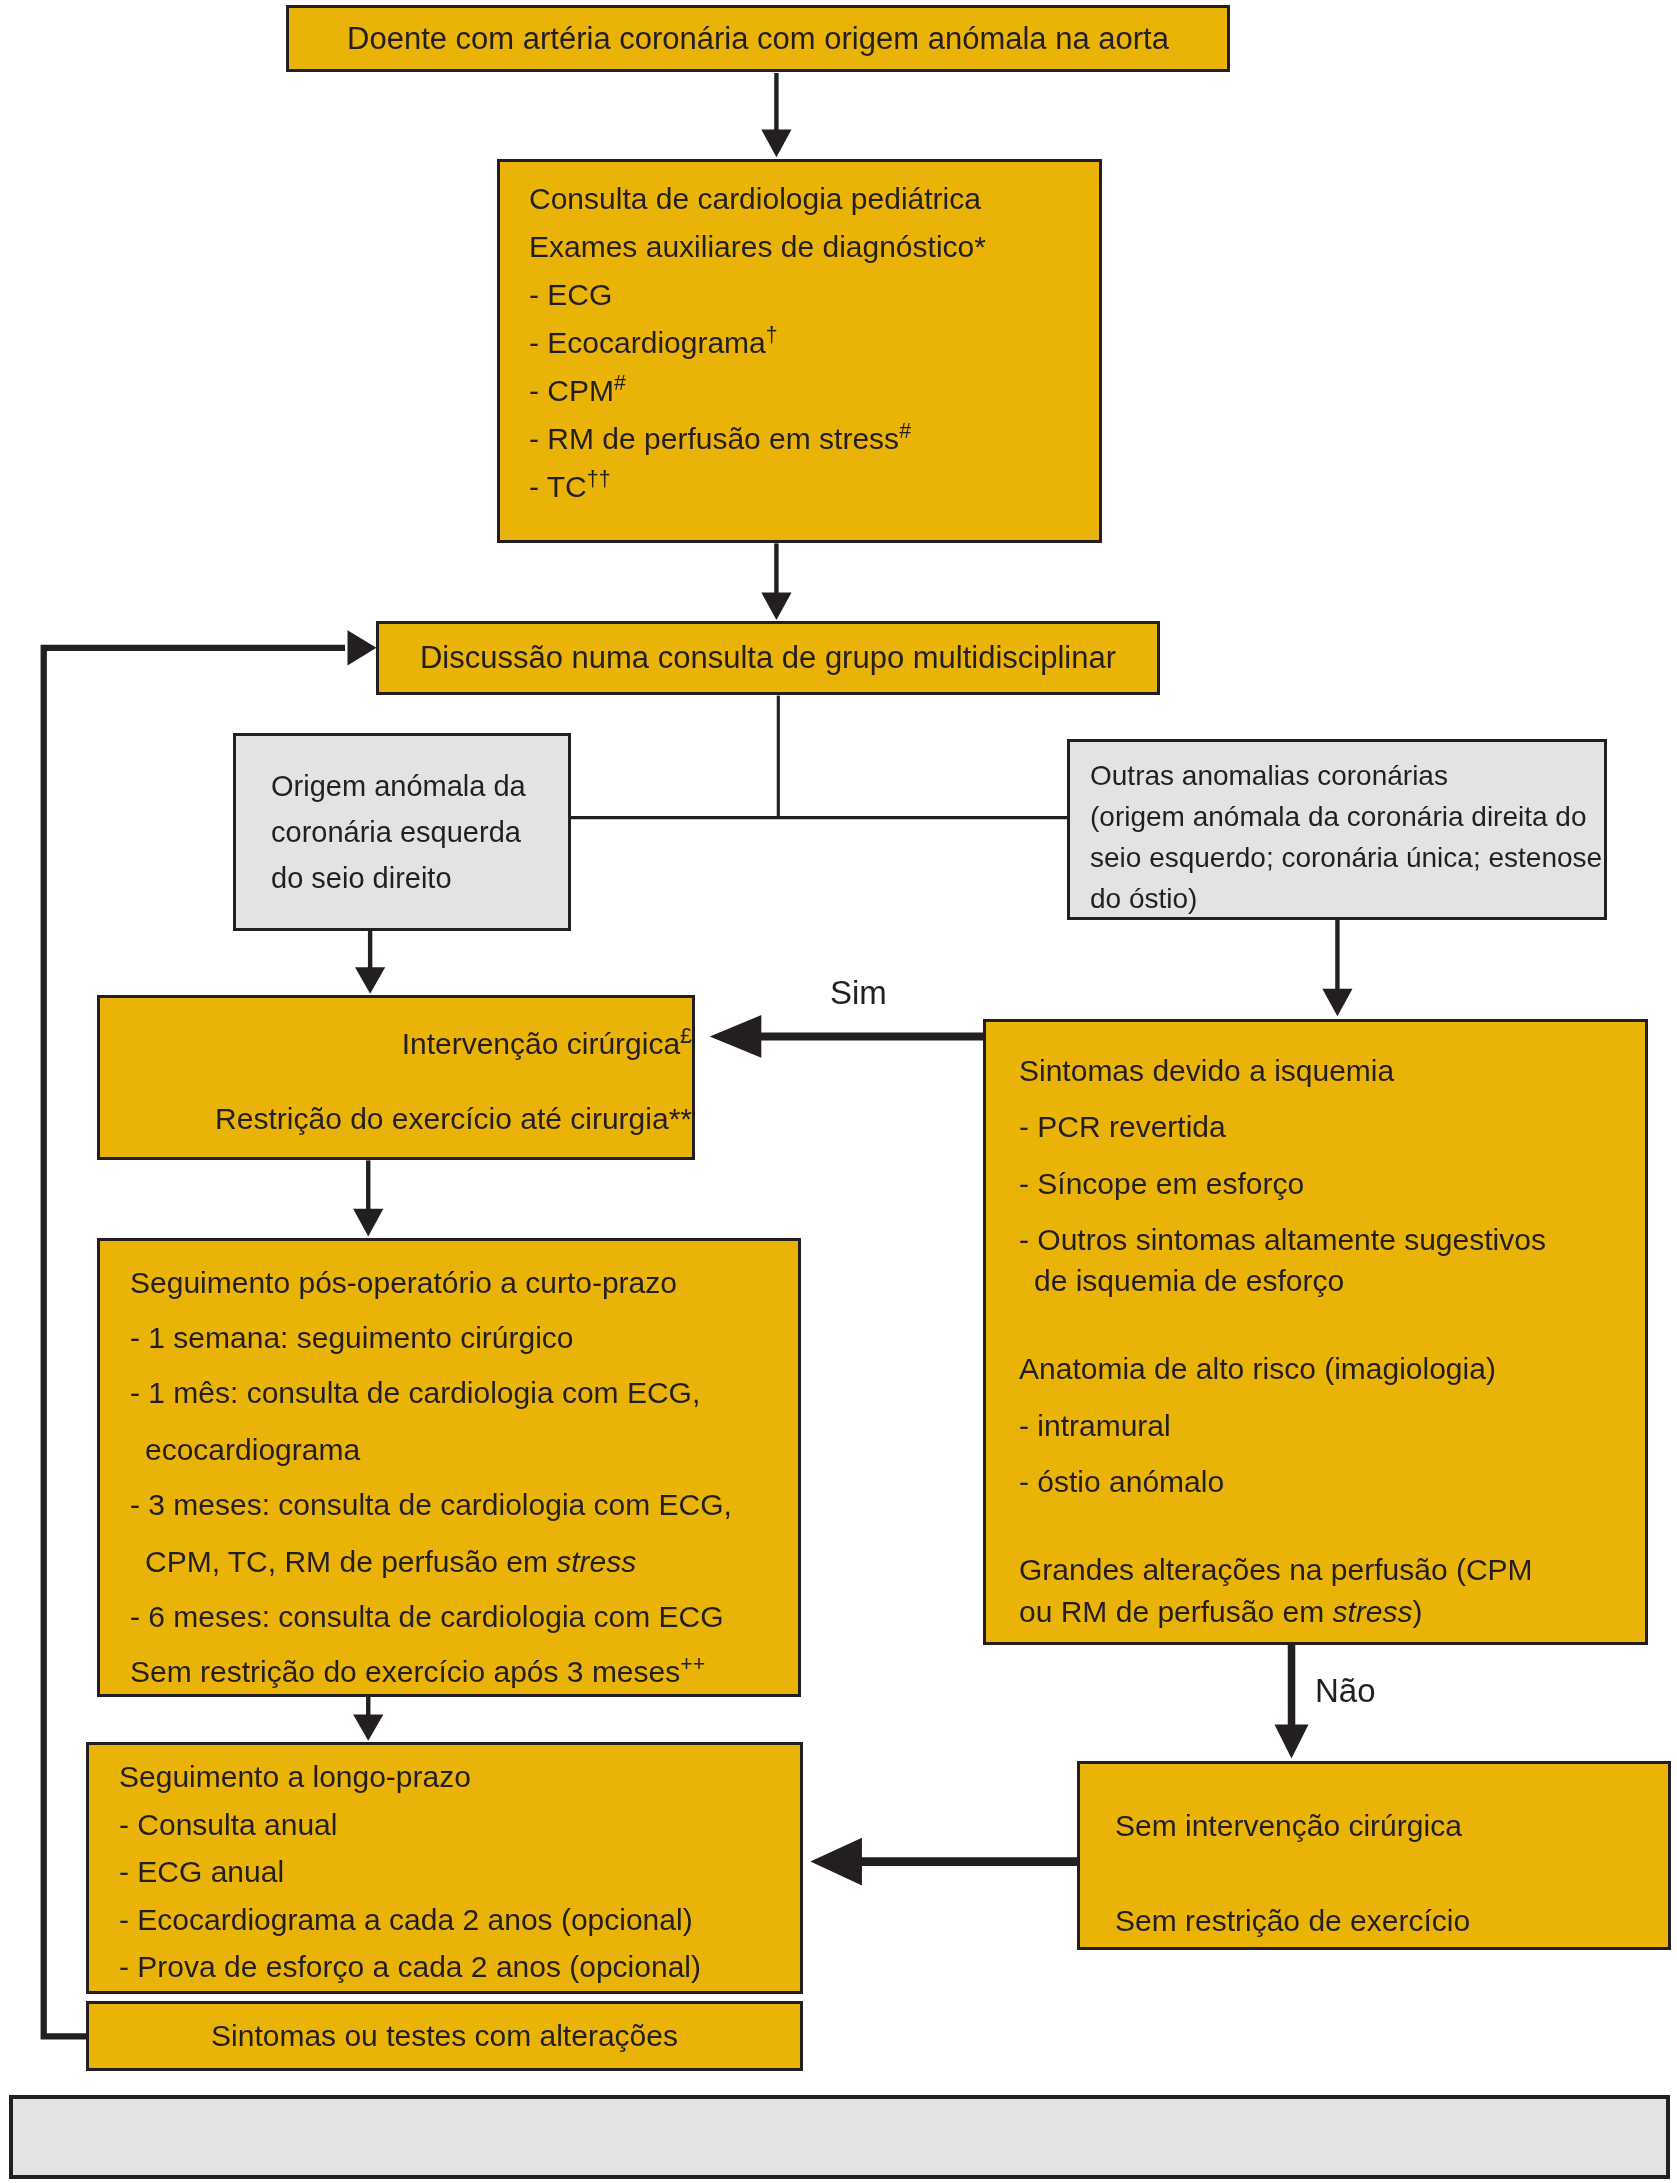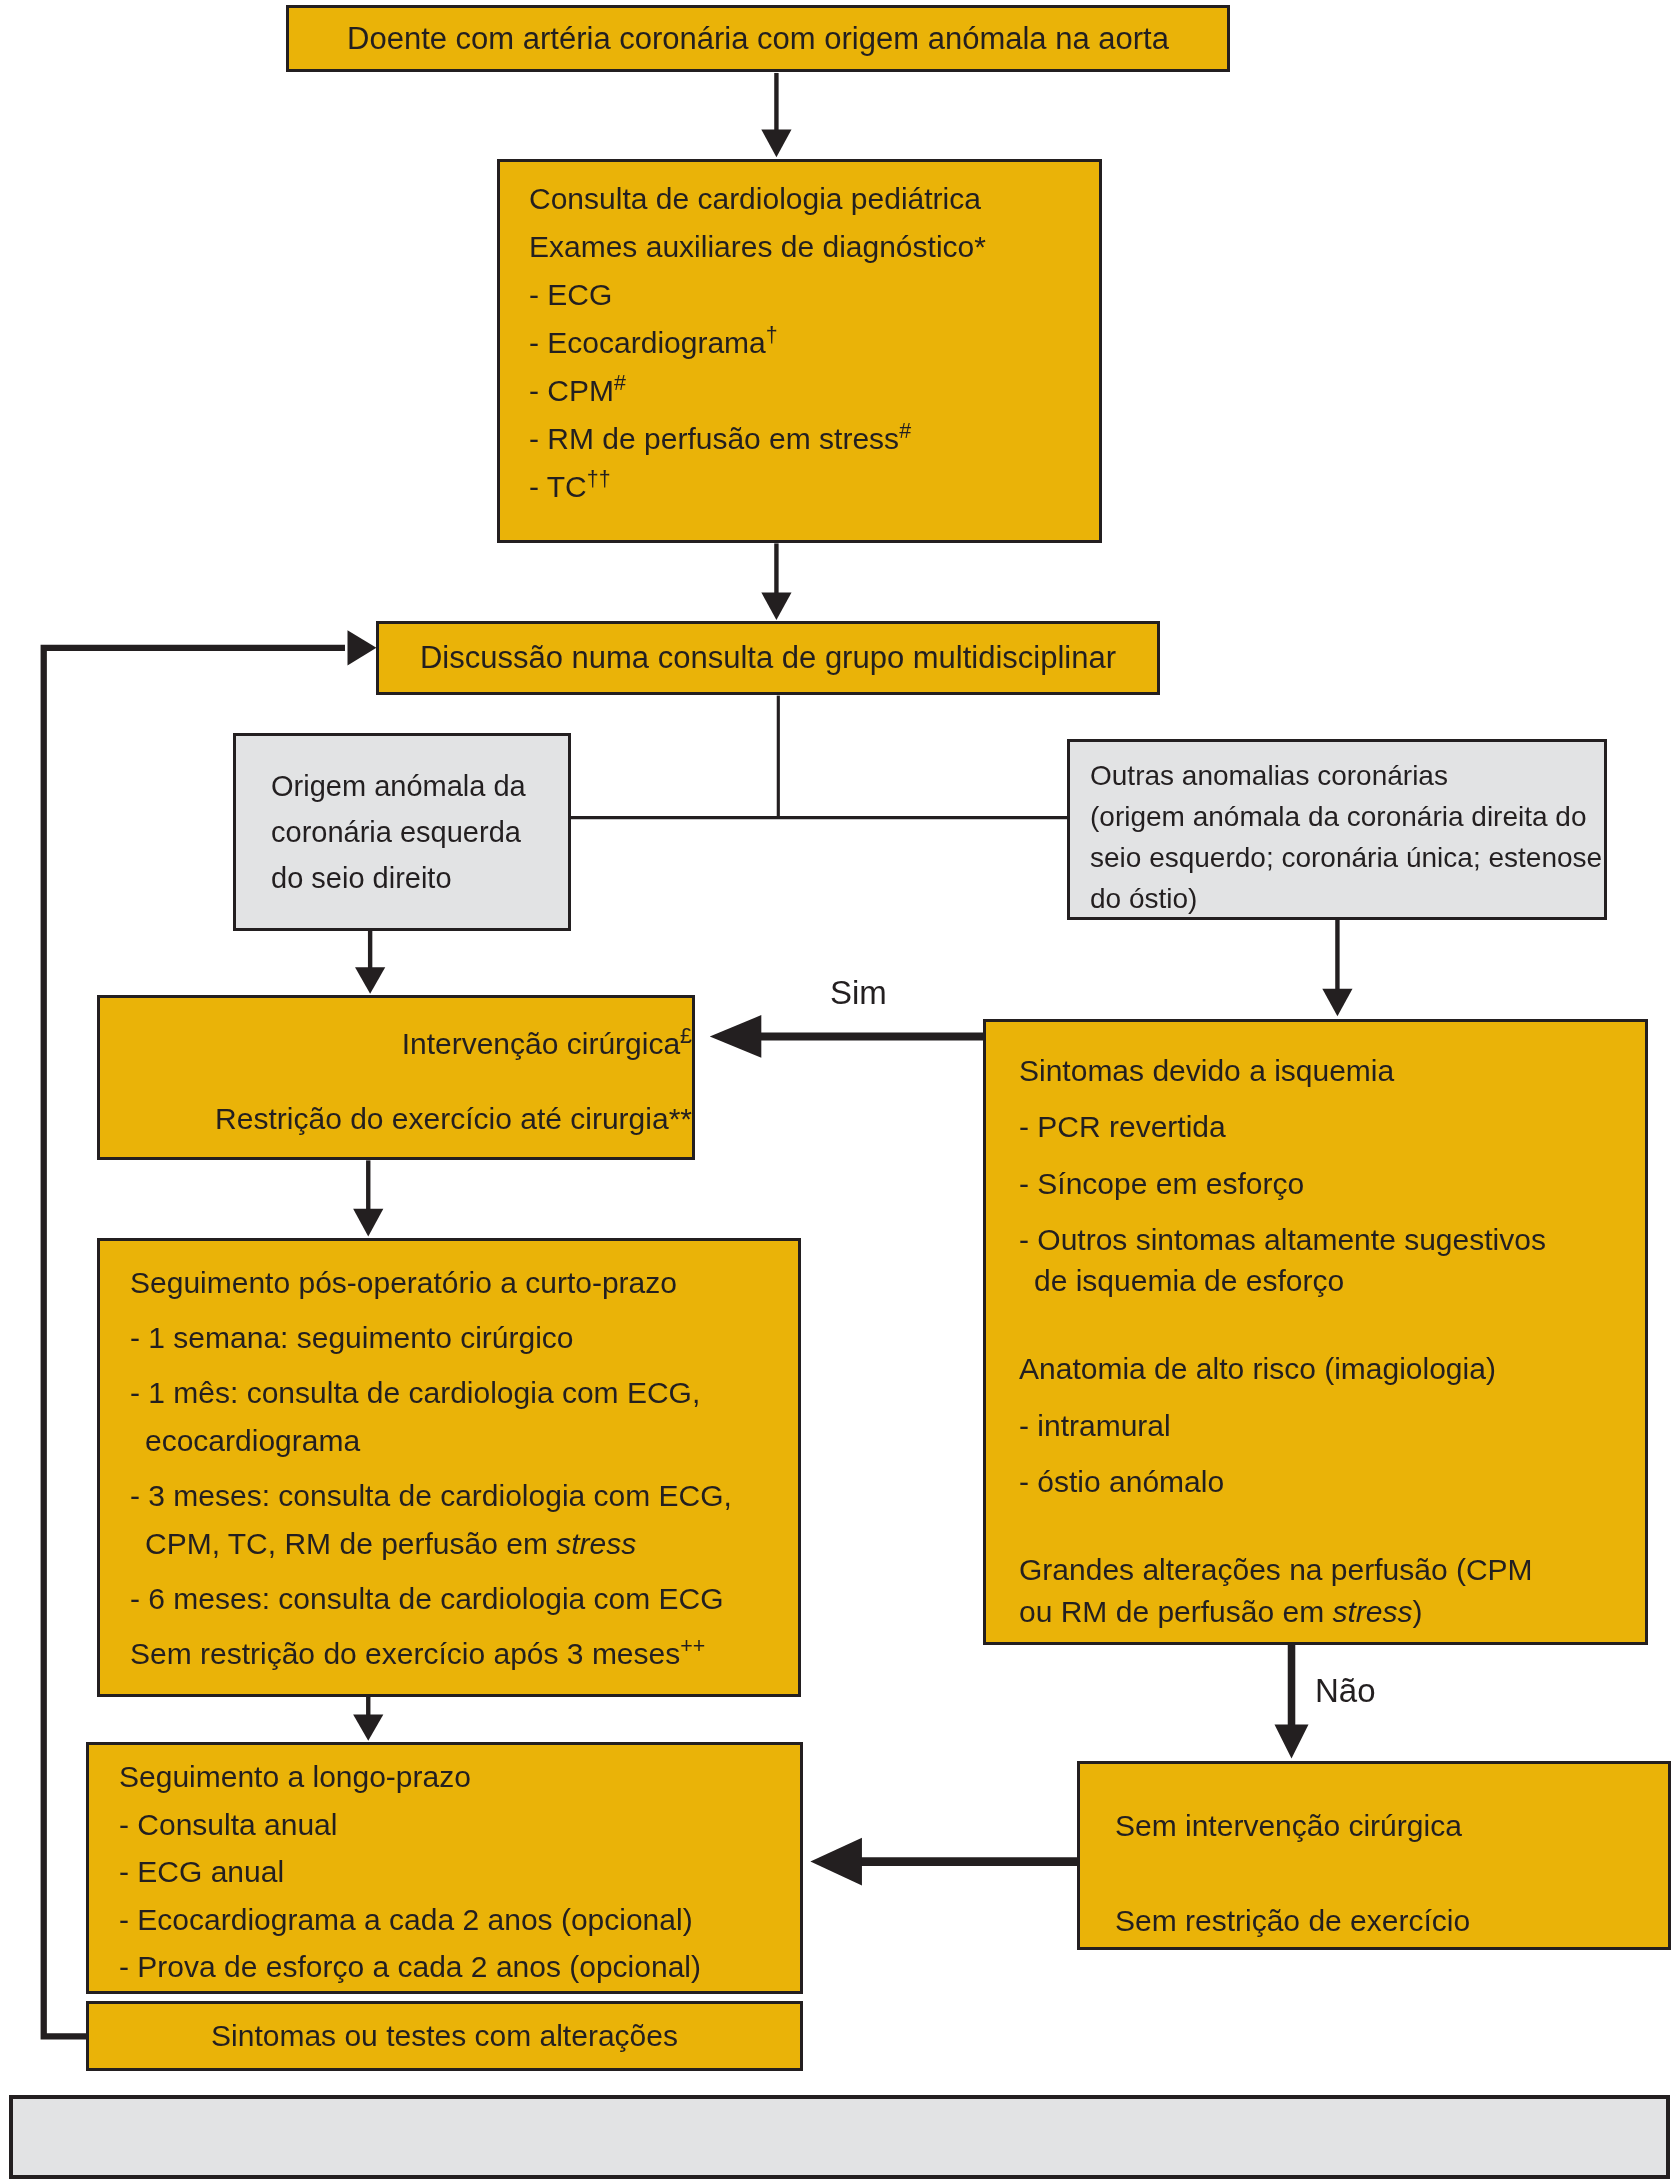--- a/index.html
+++ b/index.html
@@ -30,21 +30,21 @@
   #surgery{padding:28px 0 0 51px;text-align:right;}
   #surgery .l2{margin-top:40px;}
   
   #symptoms{padding:31px 1px 0 33px;}
   #symptoms .mt{margin-top:21.4px;}
   #symptoms .mtw{margin-top:6.3px;}
   #symptoms .mtg{margin-top:53px;}
   
   #postop{padding:24px 8.8px 0 30px;}
   #postop .pmt{margin-top:20px;}
-  #postop .pmtw{margin-top:13px;}
+  #postop .pmtw{margin-top:22px;}
   
   #longterm{padding:14px 0 0 30px;}
   #longterm .lmt{margin-top:12.6px;}
   
   #nosurgery{padding:44px 0 0 35px;}
   #nosurgery .l2{margin-top:60px;}
   .flabel{position:absolute;font-size:33px;line-height:33px;}
   .connectors{position:absolute;left:0;top:0;}
   .connectors line,.connectors polyline{stroke:#231f20;fill:none;}
   .connectors polygon{fill:#231f20;stroke:none;}

